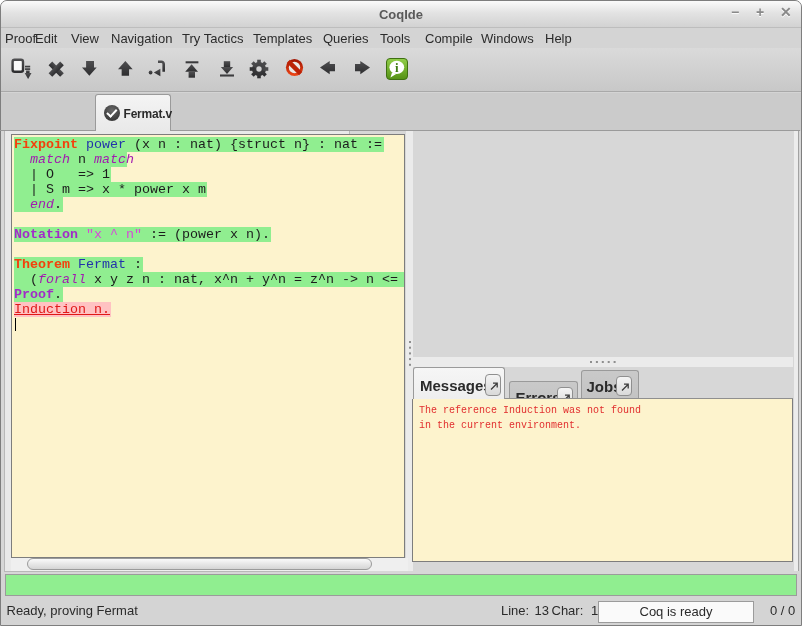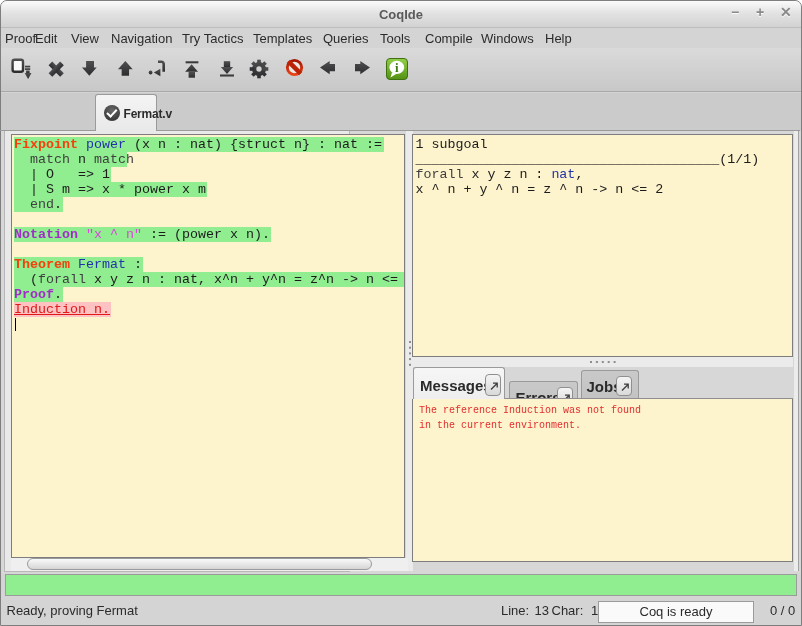--- a/index.html
+++ b/index.html
@@ -20,42 +20,42 @@
 
 .toolbar { position:absolute; left:0px; top:47px; width:800px; height:44px;
   background:linear-gradient(#dadada, #c8c8c8); border-bottom:1px solid #a9a9a9; }
 .toolbar svg { position:absolute; }
 
 .tabstrip { position:absolute; left:0px; top:92px; width:800px; height:38px; background:#cbcbcb; }
 .pageline { position:absolute; left:-1px; top:129px; width:800px; height:1px; background:#9a9a9a; }
 .tab1 { position:absolute; left:3px; top:100px; width:88px; height:30px;
   background:linear-gradient(#c8c8c8,#c2c2c2); border:1px solid #9a9a9a; border-bottom:none;
   border-radius:3px 3px 0 0; border-bottom:1px solid #9a9a9a; }
-.tab2 { position:absolute; left:94px; top:93px; width:62px; height:37px;
+.tab2 { position:absolute; left:94px; top:93px; width:76px; height:37px;
   background:linear-gradient(#f4f4f4,#e9e9e9); border:1px solid #9a9a9a; border-bottom:none;
   border-radius:3px 3px 0 0; z-index:3; }
 .tablabel { position:absolute; font-size:13px; color:#2b2b2b; }
 .checkcircle { position:absolute; width:16px; height:16px; border-radius:50%;
   background:radial-gradient(circle at 50% 35%, #6a6a6a, #3c3c3c 70%); }
 .checkcircle:after { content:""; position:absolute; left:2.6px; top:3.9px; width:8px; height:4.4px;
   border-left:2.7px solid #fff; border-bottom:2.7px solid #fff; transform:rotate(-47deg); }
 
 .page { position:absolute; left:0px; top:130px; width:800px; height:443px; background:#d7d7d7; }
 
 .lpane-out { position:absolute; left:3px; top:0px; width:346px; height:441px;
   background:#e9e9e9; border:1px solid #b8b8b8; border-top:none; }
 .lview { position:absolute; left:6px; top:3px; width:394px; height:424px;
   border:1px solid #7d7d7d; background:#fdf3cd; overflow:hidden; }
 .hl { position:absolute; left:2px; background:#90ee90; height:15px; }
 .hl.err { background:#ffc2c2; }
 pre.code { position:absolute; left:2px; top:2px; font-family:"Liberation Mono", monospace;
   font-size:13.33px; line-height:15px; color:#1c1c1c; letter-spacing:0; }
 .kA { color:#f4400c; font-weight:bold; }   
 .kB { color:#a22cc8; font-weight:bold; }   
-.kC { color:#404040; }                     
+.kC { color:#a21caf;font-style:italic; }                     
 .kD { color:#2233aa; }                     
 .kS { color:#d848d8; }                     
 .kE { color:#e01818; text-decoration:underline; } 
 .caret { position:absolute; left:3px; top:183px; width:1px; height:13px; background:#000; }
 
 .hsb { position:absolute; left:6px; top:427px; width:397px; height:13px; background:#efefef; }
 .hsb .handle { position:absolute; left:16px; top:0px; width:345px; height:11.5px;
   background:linear-gradient(#fafafa,#d5d5d5); border:1px solid #9b9b9b; border-radius:6px; }
 
 .vdots { position:absolute; left:407.5px; top:209.5px; width:2.2px; height:2.2px; background:#8e8e8e;
@@ -230,26 +230,20 @@
 <span class="kB">Proof</span>.
 <span class="kE">Induction n.</span></pre>
         <div class="caret"></div>
       </div>
       <div class="hsb">
           <div class="handle"></div>
         </div>
     </div>
     <div class="vdots"></div>
 
-    <div class="goal">
-      <pre class="gtext">1 subgoal
-______________________________________(1/1)
-<span class="kC">forall</span> x y z n : <span class="kD">nat</span>,
-x ^ n + y ^ n = z ^ n -&gt; n &lt;= 2</pre>
-    </div>
     <div class="hdots"></div>
 
     <div class="mtab on" style="left:412px; top:236px; width:92px; height:32px;">
       <div class="lbl" style="left:6px; top:9px;">Messages</div>
       <div class="sqbtn" style="left:70.5px; top:6px; width:16.5px; height:21.5px;">
           <svg width="12" height="12" viewBox="0 0 12 12" style="left:2px;top:4.5px">
             <path d="M3 9.5 L8.5 4 M5 3.2 H9.2 V7.4" stroke="#3c3c3c" stroke-width="1.3" fill="none"></path>
           </svg>
         </div>
     </div>

